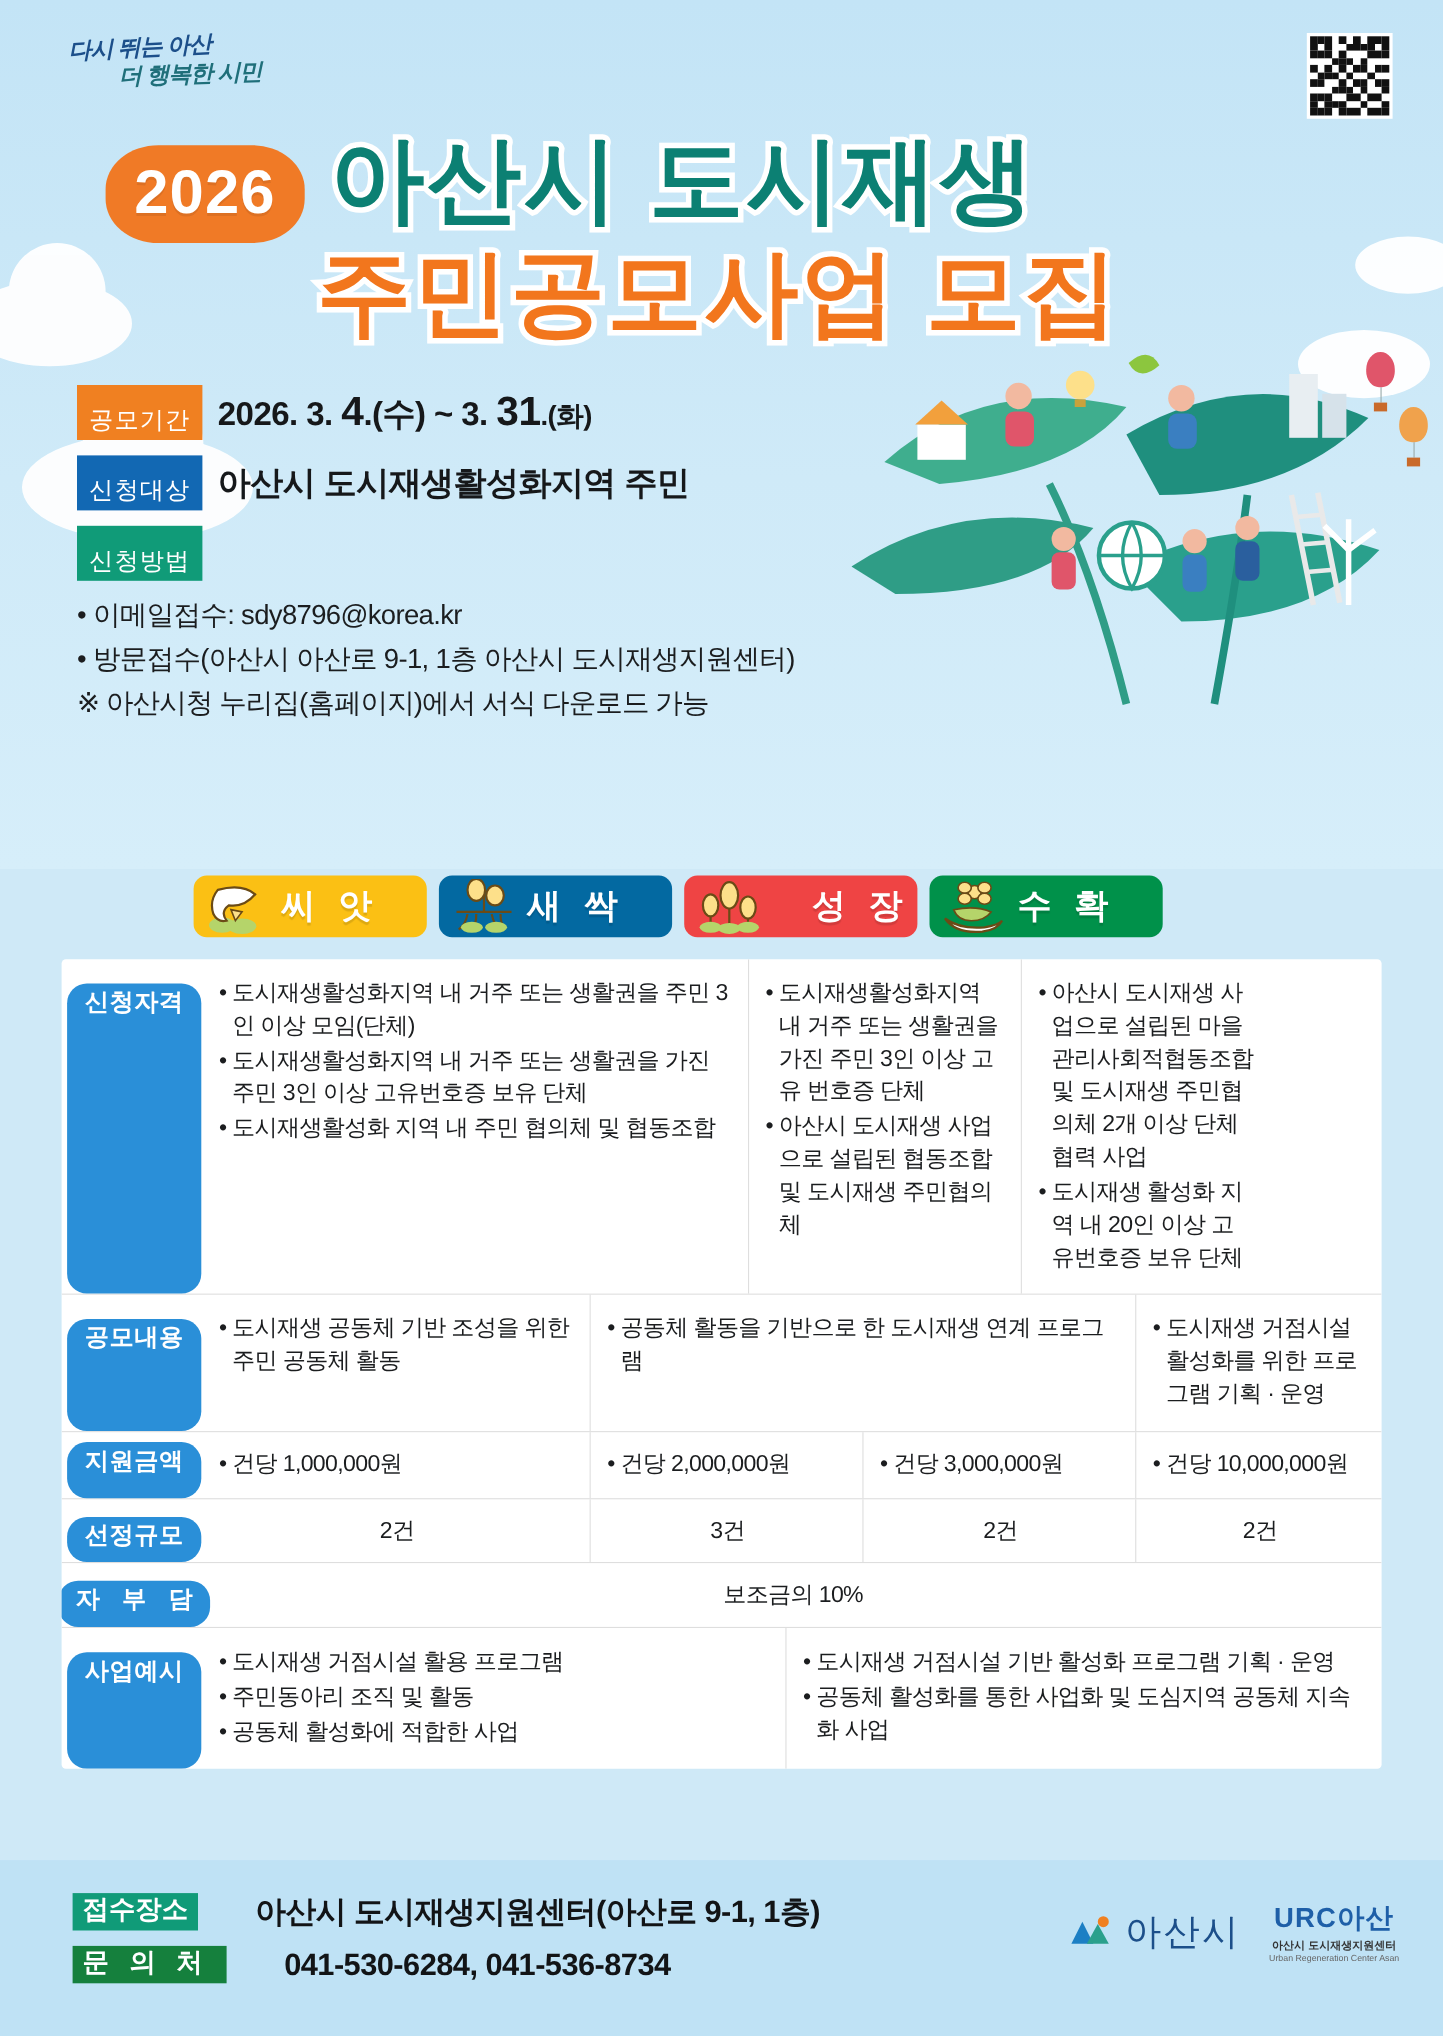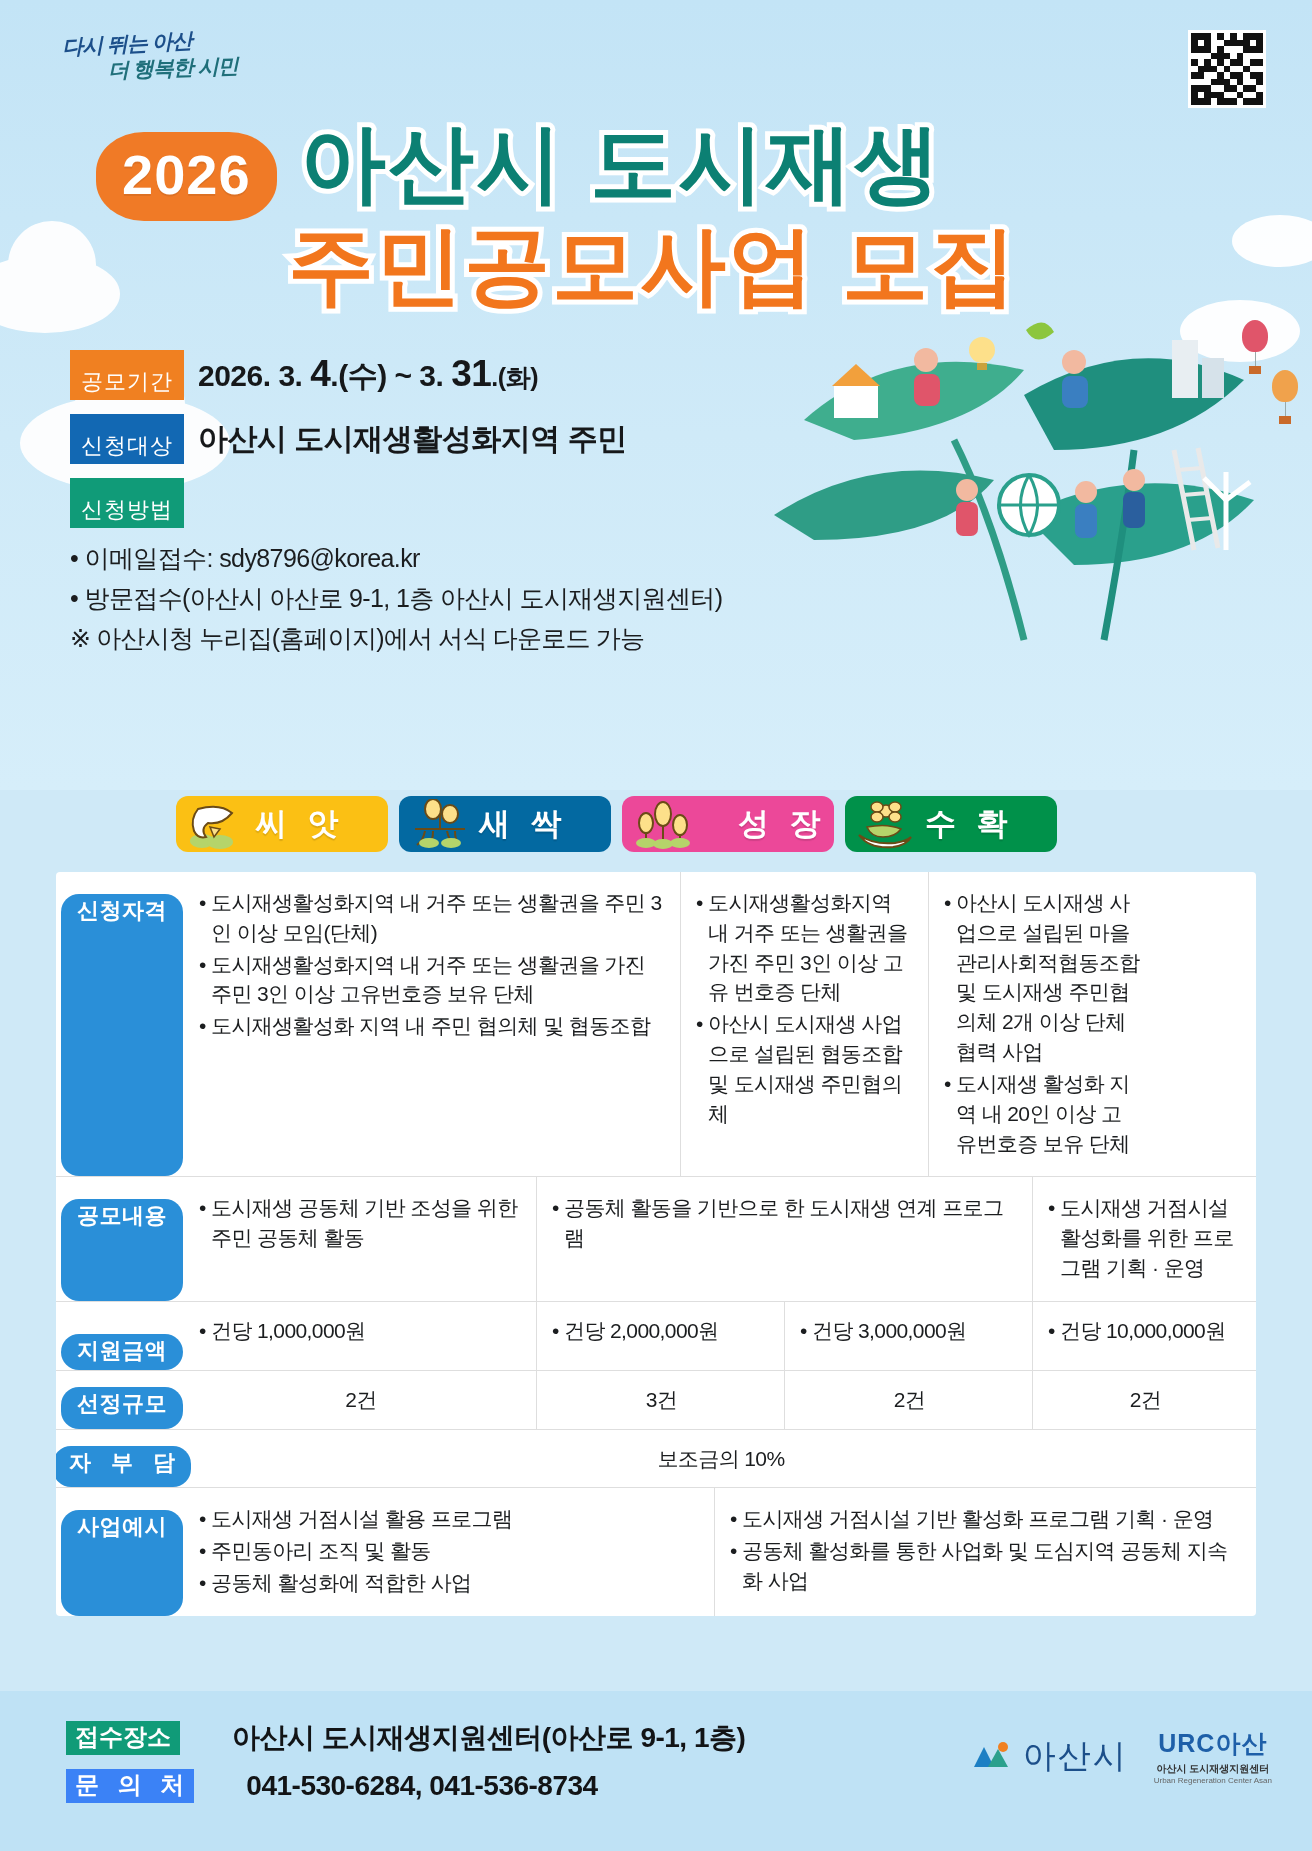--- a/index.html
+++ b/index.html
@@ -94,21 +94,21 @@
   .tab {
     width: 212px; height: 56px; border-radius: 12px;
     display: flex; align-items: center; gap: 8px; padding-left: 10px;
   }
   .tab .lbl {
     color: #fff; font-weight: 900; font-size: 31px; letter-spacing: 6px;
     text-shadow: 0 2px 1px rgba(0,0,0,.12);
   }
   .tab.t1 { background: #fbc014; }
   .tab.t2 { background: #0369a1; }
-  .tab.t3 { background: #ec4899; gap: 44px; }
+  .tab.t3 { background: #ef4444; gap: 44px; }
   .tab.t4 { background: #00914a; }
   .tab-ico { width: 62px; height: 50px; flex: none; position: relative; }
 
   
   .table-card {
     position: absolute; left: 56px; top: 872px; width: 1200px;
     background: #ffffff; border-radius: 4px; overflow: hidden;
   }
   .trow { display: flex; border-bottom: 1px solid #dedede; position: relative; }
   .trow:last-child { border-bottom: none; }
@@ -144,21 +144,21 @@
     position: absolute; left: 0; bottom: 0; width: 1312px; height: 160px;
     background: #bfe2f5;
   }
   .f-info { position: absolute; left: 66px; top: 28px; }
   .f-row { display: flex; align-items: center; margin-bottom: 12px; }
   .f-tag {
     color: #fff; font-weight: 900; font-size: 24px; padding: 4px 9px 6px;
     margin-right: 12px; line-height: 1; white-space: nowrap;
   }
   .f-tag.green { background: #109b78; }
-  .f-tag.orange { background: #3b82f6; letter-spacing: 6px; padding-right: 4px; }
+  .f-tag.orange { background: #15803d; letter-spacing: 6px; padding-right: 16px; }
   .f-val { font-size: 28px; font-weight: 800; color: #121416; letter-spacing: -.5px; margin-left: 40px; }
 
   .f-logos { position: absolute; right: 40px; top: 36px; display: flex; align-items: center; gap: 26px; }
   .logo-asan { display: flex; align-items: center; gap: 9px; }
   .logo-asan .mark { width: 44px; height: 34px; position: relative; }
   .logo-asan .txt { font-size: 33px; font-weight: 400; color: #1c4f8a; letter-spacing: 2px; }
   .logo-urc { text-align: center; }
   .logo-urc .big { font-size: 25px; font-weight: 900; color: #1e5fa8; letter-spacing: 1px; }
   .logo-urc .s1 { font-size: 10px; color: #333; margin-top: 2px; font-weight: bold; }
   .logo-urc .s2 { font-size: 8px; color: #666; }
@@ -492,21 +492,21 @@
       </div>
       <div class="cell c4">
         <ul>
             <li>도시재생 거점시설 활성화를 위한 프로그램 기획 · 운영</li>
           </ul>
       </div>
     </div>
   </div>
 
   <div class="trow">
-    <div class="rowlabel" style="padding-top:32px;">
+    <div class="rowlabel" style="padding-top:9px;">
       <span class="pill">지원금액</span>
     </div>
     <div class="cells">
       <div class="cell c1 pad-sm">
         <ul>
             <li>건당 1,000,000원</li>
           </ul>
       </div>
       <div class="cell c2 pad-sm">
         <ul>

